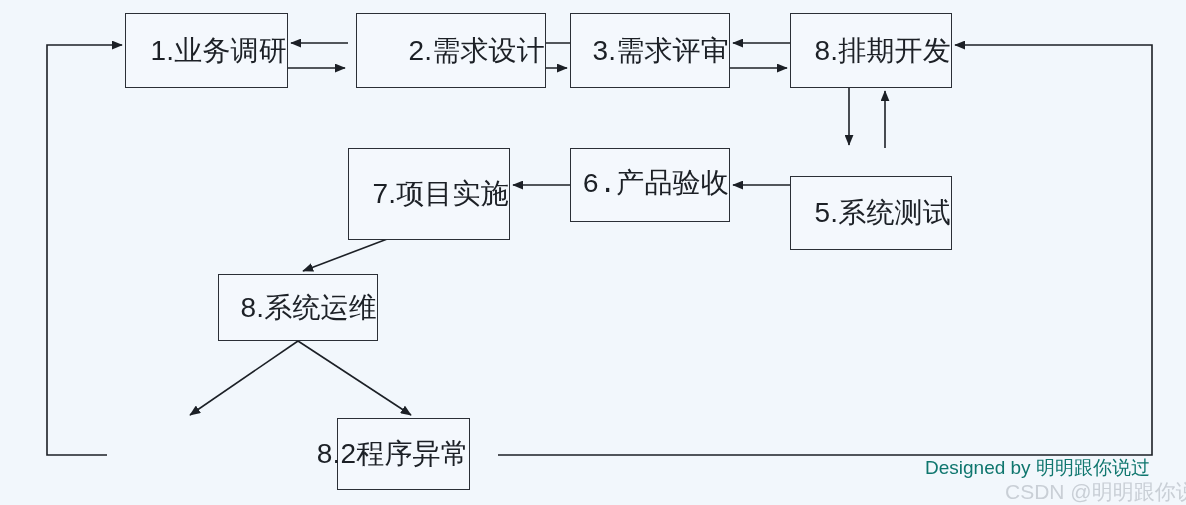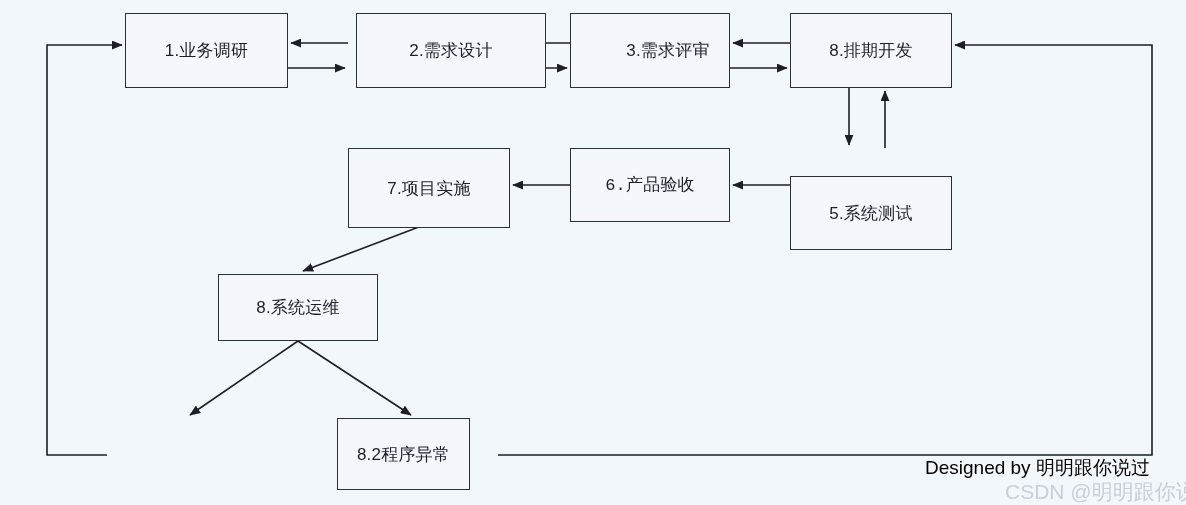--- a/index.html
+++ b/index.html
@@ -23,31 +23,31 @@
     height: 505px;
     pointer-events: none;
   }
   .node {
     position: absolute;
     box-sizing: border-box;
     background: #f4f8fd;
     border: 1.4px solid #2b2f36;
     display: flex;
     align-items: center;
-    justify-content: center;
+    justify-content: flex-end;
     color: #1c2026;
-    font-size: 17px;
+    font-size: 28px;
     line-height: 1;
     letter-spacing: 0.2px;
     white-space: nowrap;
   }
   .node span { display: block; }
   .credit {
     position: absolute;
-    color: #000000;
+    color: #0f766e;
     font-size: 19px;
     white-space: nowrap;
   }
   .watermark {
     position: absolute;
     color: #c9cfd6;
     font-size: 21px;
     white-space: nowrap;
   }
 </style>
@@ -113,21 +113,21 @@
   </div>
 
   <div class="node" style="left:790px; top:148px; width:162px; height:74px;margin-top:28px;">
     <span>5.系统测试</span>
   </div>
 
   <div class="node" style="left:570px; top:148px; width:160px; height:74px;font-family:Liberation Mono, monospace;">
     <span>6.产品验收</span>
   </div>
 
-  <div class="node" style="left:348px; top:148px; width:162px; height:80px;">
+  <div class="node" style="left:348px; top:148px; width:162px; height:92px;">
     <span>7.项目实施</span>
   </div>
 
   <div class="node" style="left:218px; top:274px; width:160px; height:67px;">
     <span>8.系统运维</span>
   </div>
 
 
   <div class="node" style="left:337px; top:418px; width:133px; height:72px;">
     <span>8.2程序异常</span>

